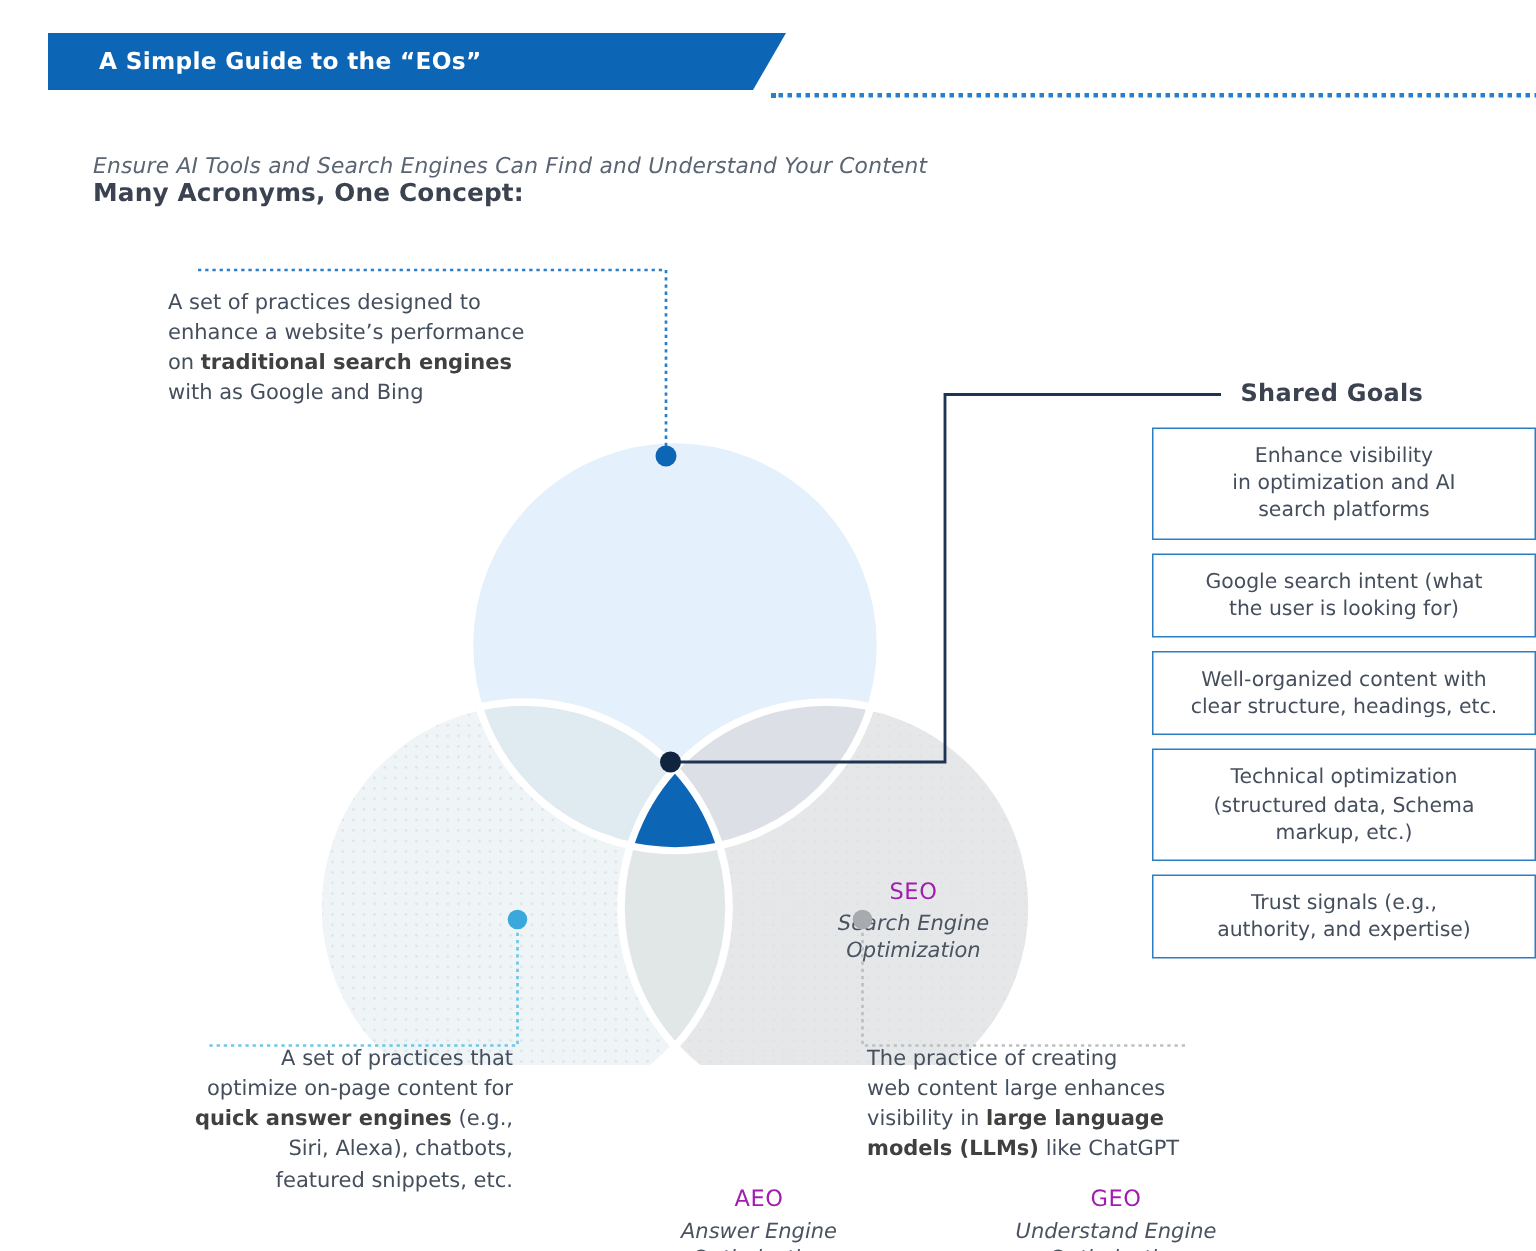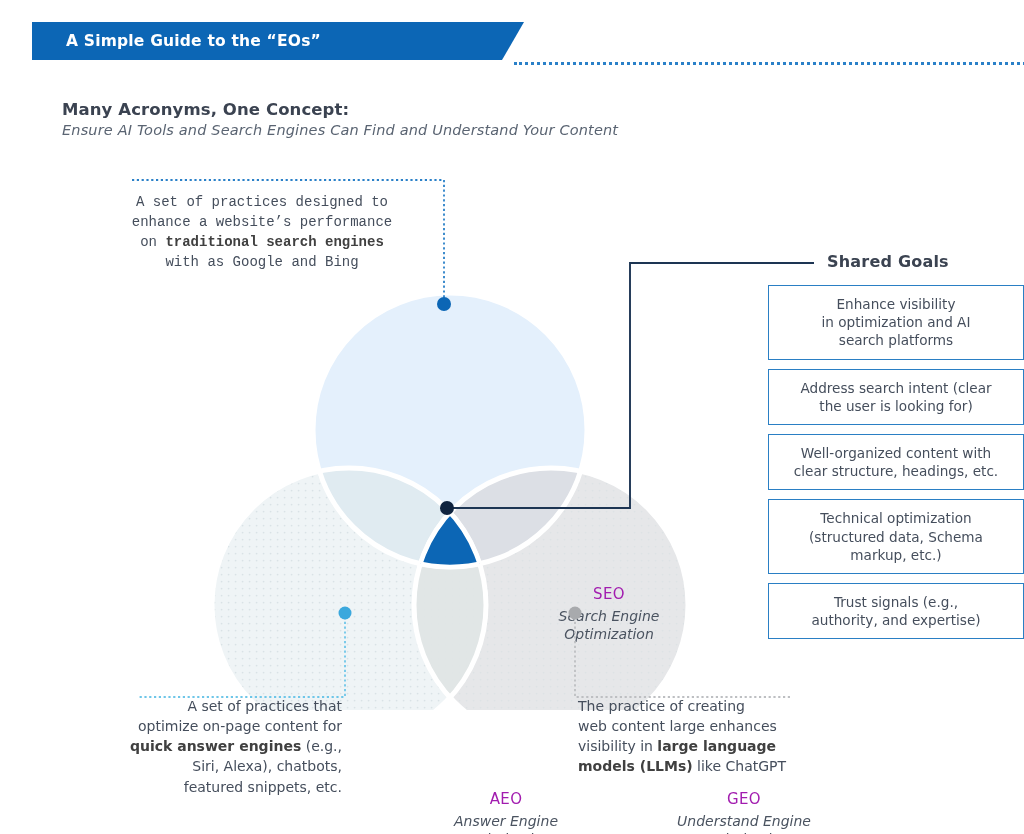--- a/index.html
+++ b/index.html
@@ -43,21 +43,21 @@
   .venn-full { font-size:14px; font-style:italic; color:#4a5360; line-height:1.32; margin-top:4px; }
 
   #label-seo { left:312px; top:320px; }
   #label-aeo { left:209px; top:525px; }
   #label-geo { left:447px; top:525px; }
 
   
   .callout { position:absolute; font-size:14px; color:#454e5c; line-height:1.44; }
   .callout b { font-weight:bold; color:#404040; }
 
-  #callout-seo { left:80px; top:192px; width:300px; text-align:center;font-family:Liberation Mono, monospace; }
+  #callout-seo { left:80px; top:192px; width:300px; text-align:left; }
   #callout-aeo { left:50px; top:696px; width:260px; text-align:right; }
   #callout-geo { left:546px; top:696px; width:262px; text-align:left; }
 
   
   #shared-head { position:absolute; left:795px; top:252px; font-size:16px; font-weight:bold; color:#3b4351; letter-spacing:.2px; }
 
   #goals { position:absolute; left:736px; top:285px; width:256px; }
   .goal-box {
     border:1.6px solid #2a7fc4;
     background:#ffffff;
@@ -77,22 +77,22 @@
 
 <div id="page">
 
   <div id="banner-wrap">
     <div id="banner-shape"></div>
     <div id="banner-title">A Simple Guide to the “EOs”</div>
     <div id="banner-dots"></div>
   </div>
 
   <div id="intro">
+    <div id="intro-sub">Ensure AI Tools and Search Engines Can Find and Understand Your Content</div>
     <div id="intro-title">Many Acronyms, One Concept:</div>
-    <div id="intro-sub">Ensure AI Tools and Search Engines Can Find and Understand Your Content</div>
   </div>
 
   <div id="venn">
     <svg width="520" height="445" viewBox="0 0 520 445">
       <defs>
         <pattern id="dotgrid" width="7" height="7" patternUnits="userSpaceOnUse">
           <circle cx="1.6" cy="1.6" r="0.85" fill="#c7d3d8" opacity="0.55"></circle>
         </pattern>
         <clipPath id="clip-seo">
             <circle cx="258" cy="165" r="137"></circle>
@@ -214,21 +214,21 @@
 
   <div id="shared-head">Shared Goals</div>
 
   <div id="goals">
     <div class="goal-box">
       <span>Enhance visibility</span><br>
       <span>in optimization and AI</span><br>
       <span>search platforms</span>
     </div>
     <div class="goal-box">
-      <span>Address search intent (clear</span><br>
+      <span>Google search intent (what</span><br>
       <span>the user is looking for)</span>
     </div>
     <div class="goal-box">
       <span>Well-organized content with</span><br>
       <span>clear structure, headings, etc.</span>
     </div>
     <div class="goal-box">
       <span>Technical optimization</span><br>
       <span>(structured data, Schema</span><br>
       <span>markup, etc.)</span>

